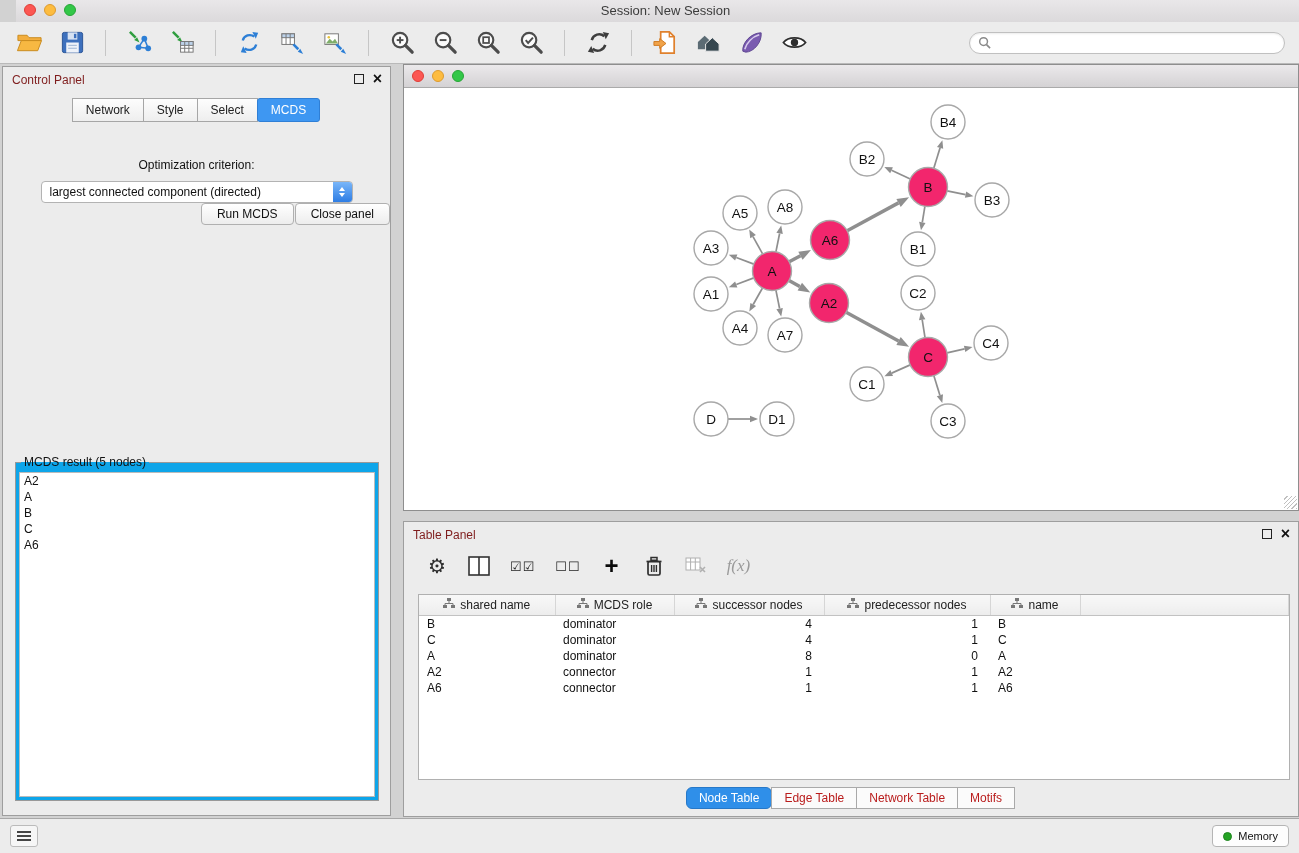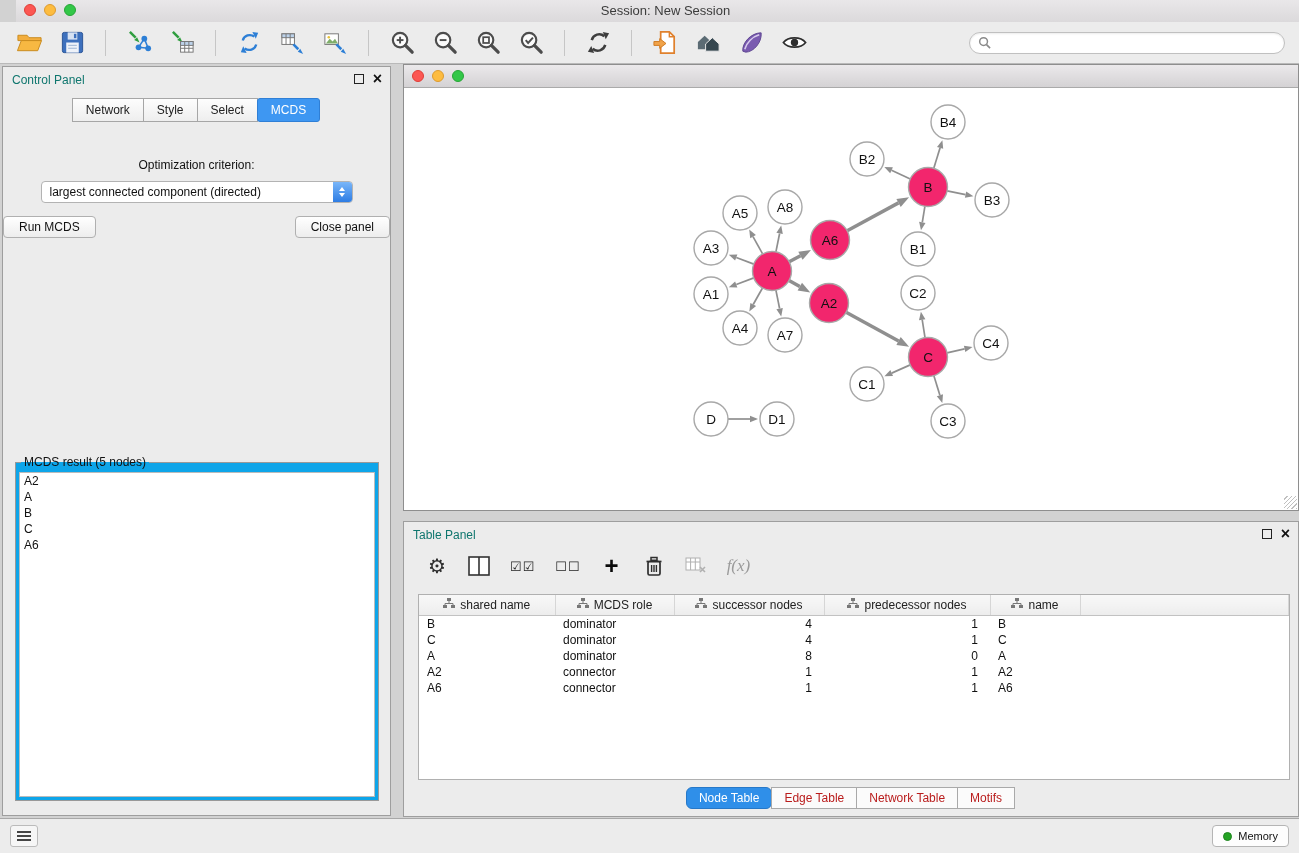--- a/index.html
+++ b/index.html
@@ -14,35 +14,35 @@
   .tb-title{position:absolute;left:0;right:0;top:3px;text-align:center;font-size:13px;color:#3c3c3c;}
   
   .toolbar{position:absolute;left:0;top:22px;width:1299px;height:42px;background:#ececec;border-bottom:1px solid #b9b9b9;display:flex;align-items:center;padding:0 14px;box-sizing:border-box;gap:13px;}
   .tbtn{background:none;border:none;padding:0;width:30px;height:30px;display:flex;align-items:center;justify-content:center;}
   .sep{width:1px;height:26px;background:#c6c6c6;margin:0 5px;}
   .spacer{flex:1;}
   .search{width:298px;height:20px;border:1px solid #c0c0c0;border-radius:11px;background:#fff;display:flex;align-items:center;padding:0 8px;gap:5px;box-shadow:inset 0 1px 2px rgba(0,0,0,.08);}
   .search input{border:none;outline:none;flex:1;font-size:12px;font-family:inherit;background:transparent;}
   
   .panel{position:absolute;background:#ececec;border:1px solid #9e9e9e;box-sizing:border-box;}
-  .panel-title{position:absolute;left:9px;top:6px;font-size:12px;color:#0f766e;}
+  .panel-title{position:absolute;left:9px;top:6px;font-size:12px;color:#7f1d1d;}
   .panel-controls{position:absolute;right:8px;top:6px;display:flex;align-items:center;gap:9px;}
   .float-ic{width:8px;height:8px;border:1.5px solid #222;display:inline-block;}
   .close-ic{font-size:16px;font-weight:900;color:#111;line-height:11px;}
   
   .cp{left:2px;top:66px;width:389px;height:750px;}
   .cp-tabs{display:flex;justify-content:center;margin-top:31px;}
   .cp-tab{font-size:12px;padding:4px 13px;border:1px solid #a6a6a6;background:linear-gradient(#fdfdfd,#eeeeee);margin-left:-1px;color:#222;}
   .cp-tab.active{background:#3e97f2;border-color:#2f7fd6;color:#fff;border-radius:3px;}
   .opt-label{text-align:center;font-size:12px;margin-top:36px;color:#111;}
   .dropdown{width:312px;height:22px;margin:9px auto 0;background:#fff;border:1px solid #b3b3b3;border-radius:4px;position:relative;display:flex;align-items:center;font-size:12px;padding-left:8px;box-sizing:border-box;color:#111;}
   .dd-cap{position:absolute;right:0;top:0;width:19px;height:100%;background:linear-gradient(#79b6f9,#2e7de4);border-radius:0 3px 3px 0;display:flex;flex-direction:column;align-items:center;justify-content:center;gap:2px;}
   .dd-up{width:0;height:0;border-left:3.5px solid transparent;border-right:3.5px solid transparent;border-bottom:4px solid #fff;}
   .dd-down{width:0;height:0;border-left:3.5px solid transparent;border-right:3.5px solid transparent;border-top:4px solid #fff;}
-  .btn-row{display:flex;justify-content:space-between;gap:28px;margin-top:13px;}
+  .btn-row{display:flex;justify-content:flex-end;gap:1px;}
   .aqua-btn{height:22px;padding:0 15px;font-size:12px;background:linear-gradient(#ffffff,#ededed);border:1px solid #b0b0b0;border-radius:4px;color:#111;}
   fieldset.result{position:absolute;left:12px;top:388px;width:364px;height:346px;border:1px solid #999;margin:0;padding:3px;box-sizing:border-box;background:#0ea5e9;}
   fieldset.result legend{font-size:12px;padding:0 3px;margin-left:2px;color:#111;}
   .result-list{background:#fff;border:1px solid #bbb;width:100%;height:100%;box-sizing:border-box;overflow:hidden;}
   .result-item{font-size:12px;padding:0 4px;line-height:16px;color:#111;}
   
   .nw{position:absolute;left:403px;top:64px;width:896px;height:447px;background:#fff;border:1px solid #8e8e8e;box-sizing:border-box;}
   .nw-titlebar{height:22px;background:linear-gradient(#ebe9eb,#d4d2d4);border-bottom:1px solid #aaa;position:relative;}
   .nw-canvas{position:relative;width:100%;height:422px;background:#fff;}
   .resize-grip{position:absolute;right:1px;bottom:1px;width:13px;height:13px;background:repeating-linear-gradient(135deg,transparent 0 2px,#c0c0c0 2px 3px);}

